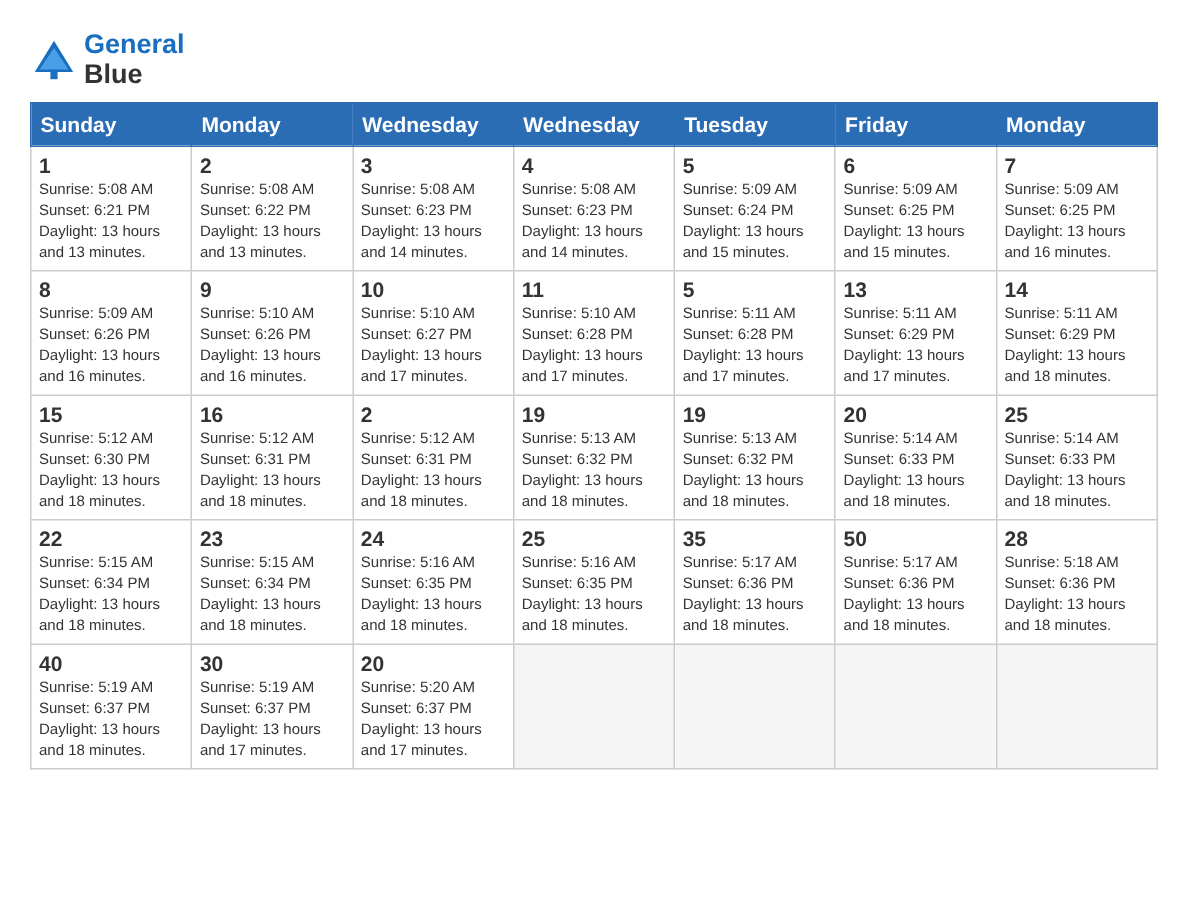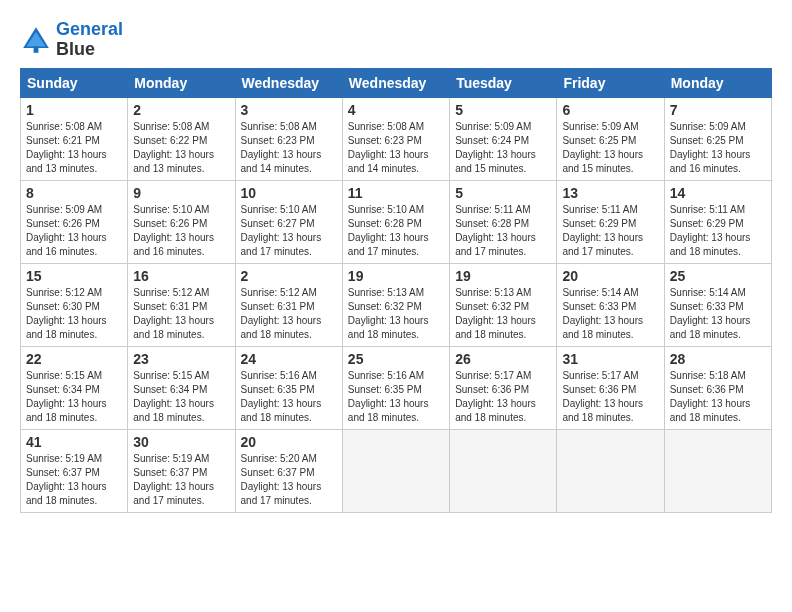--- a/index.html
+++ b/index.html
@@ -317,47 +317,47 @@
       </td>
         <td>
         <span class="day-num">25</span>
         <div class="day-info">
           Sunrise: 5:16 AM<br>
           Sunset: 6:35 PM<br>
           Daylight: 13 hours and 18 minutes.
         </div>
       </td>
         <td>
-        <span class="day-num">26</span>
+        <span class="day-num">35</span>
         <div class="day-info">
           Sunrise: 5:17 AM<br>
           Sunset: 6:36 PM<br>
           Daylight: 13 hours and 18 minutes.
         </div>
       </td>
         <td>
-        <span class="day-num">31</span>
+        <span class="day-num">50</span>
         <div class="day-info">
           Sunrise: 5:17 AM<br>
           Sunset: 6:36 PM<br>
           Daylight: 13 hours and 18 minutes.
         </div>
       </td>
         <td>
         <span class="day-num">28</span>
         <div class="day-info">
           Sunrise: 5:18 AM<br>
           Sunset: 6:36 PM<br>
           Daylight: 13 hours and 18 minutes.
         </div>
       </td>
       </tr>
       <tr>
         <td>
-        <span class="day-num">41</span>
+        <span class="day-num">40</span>
         <div class="day-info">
           Sunrise: 5:19 AM<br>
           Sunset: 6:37 PM<br>
           Daylight: 13 hours and 18 minutes.
         </div>
       </td>
         <td>
         <span class="day-num">30</span>
         <div class="day-info">
           Sunrise: 5:19 AM<br>

